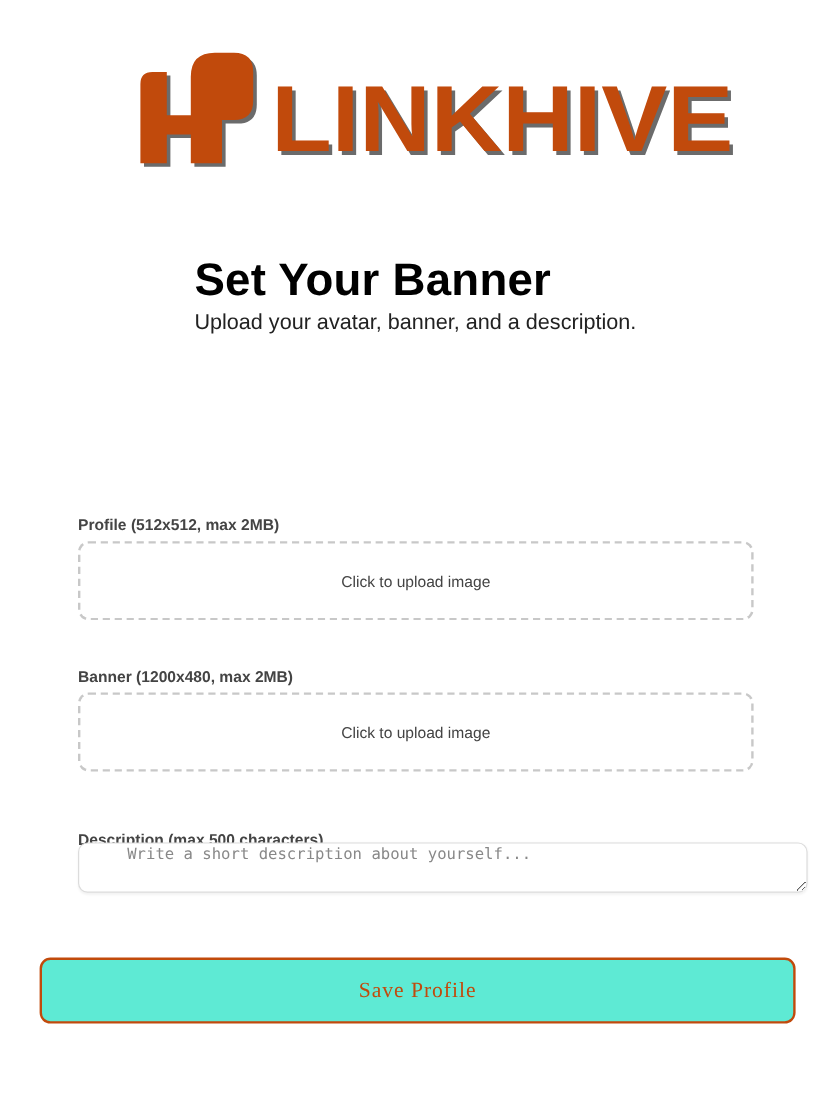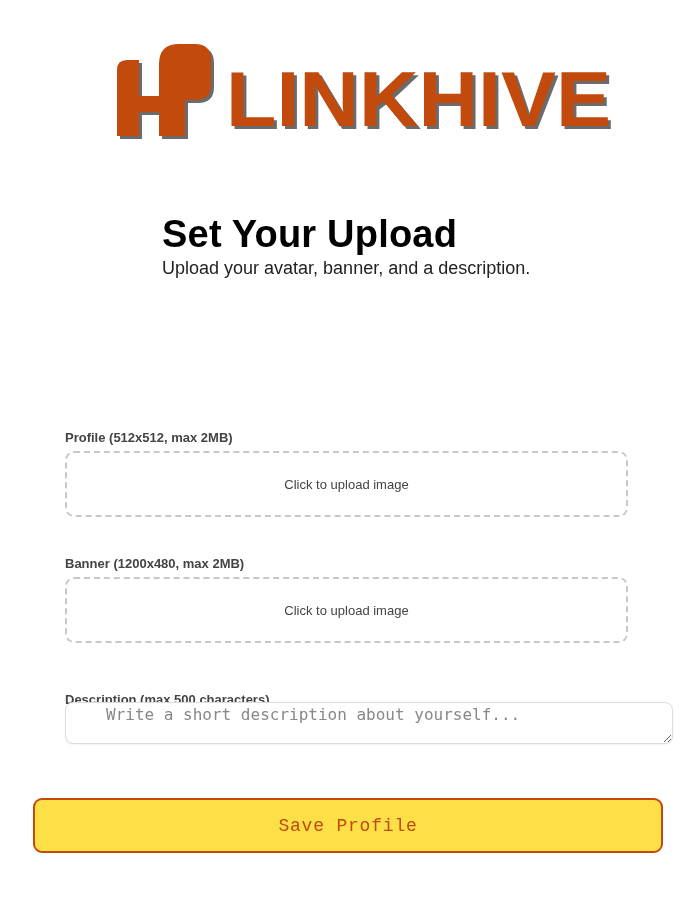--- a/index.html
+++ b/index.html
@@ -4,43 +4,43 @@
   <style>
     html, body { margin: 0; padding: 0; background: #ffffff; }
     body { width: 698px; height: 917px; position: relative; overflow: hidden; font-family: "Liberation Sans", sans-serif; }
     .logo { position: absolute; left: 113px; top: 40px; width: 500px; height: 104px; }
     .logo svg { display: block; }
     .title-block { position: absolute; left: 162px; top: 212px; }
     .page-title { font-family: "Liberation Sans", sans-serif; font-weight: 700; font-size: 38px; color: #000; margin: 0; line-height: 44px; letter-spacing: 0.2px; }
     .page-subtitle { font-family: "Liberation Sans", sans-serif; font-size: 18px; color: #222; margin-top: 1px; line-height: 22px; }
     .field-label { position: absolute; left: 65px; font-weight: 700; font-size: 13px; color: #444; }
     .upload-box { position: absolute; left: 65px; width: 563px; height: 66px; border: 2px dashed #c8c8c8; border-radius: 9px; display: flex; align-items: center; justify-content: center; font-size: 13px; color: #444; cursor: pointer; box-sizing: border-box; }
-    .desc-area { position: absolute; left: 65px; top: 702px; width: 608px; height: 42px; border: 1px solid #dcdcdc; border-radius: 8px; box-sizing: border-box; font-family: "DejaVu Sans Mono", monospace; font-size: 16px; padding: 2px 10px 14px 40px; resize: vertical; color: #4d7c0f; box-shadow: 0 1px 2px rgba(0,0,0,0.05); outline: none; }
+    .desc-area { position: absolute; left: 65px; top: 702px; width: 608px; height: 42px; border: 1px solid #dcdcdc; border-radius: 8px; box-sizing: border-box; font-family: "DejaVu Sans Mono", monospace; font-size: 13px; padding: 2px 10px 14px 40px; resize: vertical; color: #4d7c0f; box-shadow: 0 1px 2px rgba(0,0,0,0.05); outline: none; }
     .desc-area::placeholder { color: #888; }
-    .save-btn { position: absolute; left: 33px; top: 798px; width: 630px; height: 55px; border: 2px solid #c14a0c; border-radius: 9px; background: #fde047; color: #c14a0c; font-family: Liberation Mono, monospace; font-size: 18px; letter-spacing: 0.8px; cursor: pointer; box-sizing: border-box; }
+    .save-btn { position: absolute; left: 33px; top: 798px; width: 630px; height: 55px; border: 2px solid #c14a0c; border-radius: 9px; background: #5eead4; color: #c14a0c; font-family: Liberation Serif, serif; font-size: 18px; letter-spacing: 0.8px; cursor: pointer; box-sizing: border-box; }
   </style>
 </head>
 <body>
 
 <div class="logo">
   <svg width="500" height="104" viewBox="0 0 500 104" xmlns="http://www.w3.org/2000/svg">
     <g>
 
       <g fill="#6b6b6b" transform="translate(3,3)">
         <path d="M4 30 Q4 20 14 20 L26 20 L26 56 L46 56 L46 24 Q46 4 66 4 L82 4 Q98 4 98 20 L98 44 Q98 60 82 60 L72 60 L72 96 L46 96 L46 72 L26 72 L26 96 L4 96 Z"></path>
       </g>
       <path fill="#c14a0c" d="M4 30 Q4 20 14 20 L26 20 L26 56 L46 56 L46 24 Q46 4 66 4 L82 4 Q98 4 98 20 L98 44 Q98 60 82 60 L72 60 L72 96 L46 96 L46 72 L26 72 L26 96 L4 96 Z"></path>
     </g>
     <text x="113" y="86" font-family="Liberation Sans, sans-serif" font-weight="700" font-size="78" fill="#6b6b6b" textLength="385" lengthAdjust="spacingAndGlyphs" transform="translate(3,3)">LINKHIVE</text>
     <text x="113" y="86" font-family="Liberation Sans, sans-serif" font-weight="700" font-size="78" fill="#c14a0c" textLength="385" lengthAdjust="spacingAndGlyphs">LINKHIVE</text>
   </svg>
 </div>
 
 <div class="title-block">
-  <h1 class="page-title">Set Your Upload</h1>
+  <h1 class="page-title">Set Your Banner</h1>
   <div class="page-subtitle">Upload your avatar, banner, and a description.</div>
 </div>
 
 <div class="field-label" style="top:430px;">Profile (512x512, max 2MB)</div>
 <div class="upload-box" style="top:451px;">
   <span>Click to upload image</span>
 </div>
 
 <div class="field-label" style="top:556px;">Banner (1200x480, max 2MB)</div>
 <div class="upload-box" style="top:577px;">

